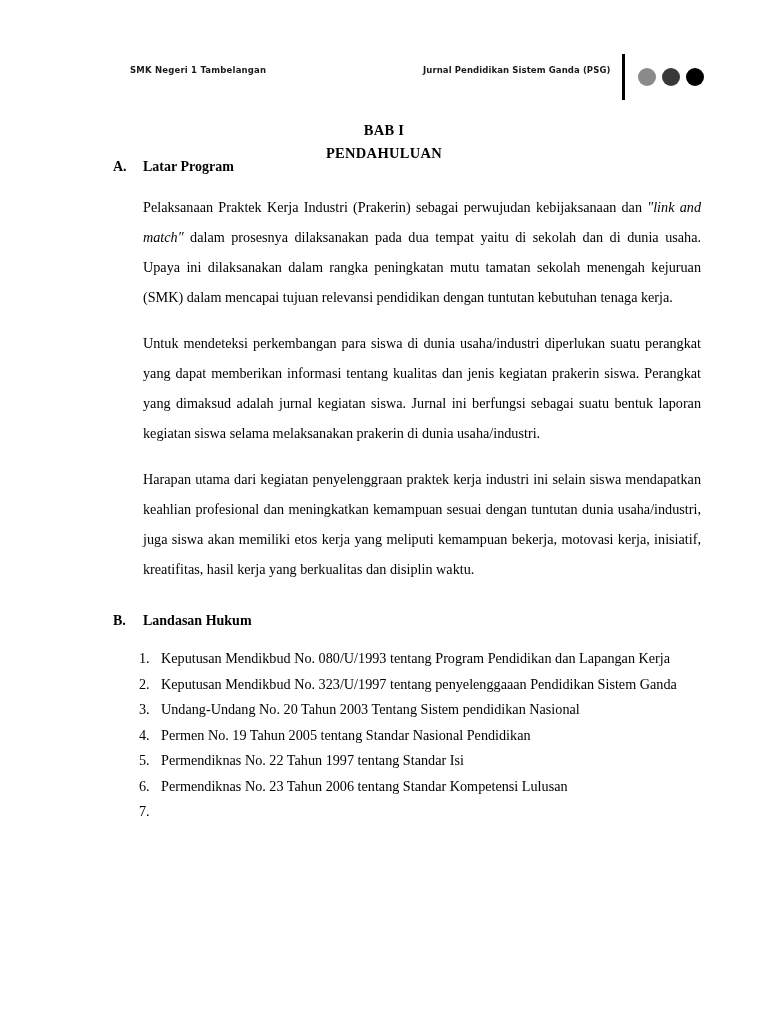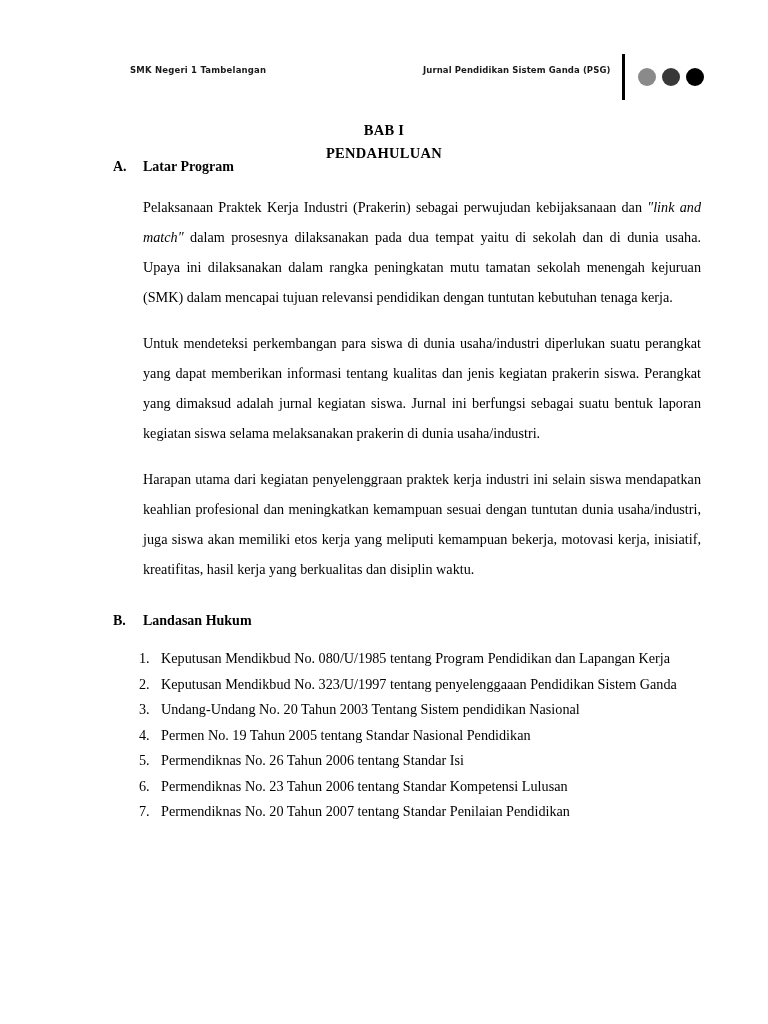--- a/index.html
+++ b/index.html
@@ -267,43 +267,42 @@
     <p class="para">Harapan utama dari kegiatan penyelenggraan praktek kerja industri ini selain siswa mendapatkan keahlian profesional dan meningkatkan kemampuan sesuai dengan tuntutan dunia usaha/industri, juga siswa akan memiliki etos kerja yang meliputi kemampuan bekerja, motovasi kerja, inisiatif, kreatifitas, hasil kerja yang berkualitas dan disiplin waktu.</p>
 
     <div class="section-heading section-b">
       <span class="sh-letter">B.</span>
       <span>Landasan Hukum</span>
     </div>
 
     <ul class="law-list">
       <li class="justified">
         <span class="li-num">1.</span>
-        <span>Keputusan Mendikbud No. 080/U/1985 tentang Program Pendidikan dan Lapangan Kerja</span>
+        <span>Keputusan Mendikbud No. 080/U/1993 tentang Program Pendidikan dan Lapangan Kerja</span>
       </li>
       <li class="justified">
         <span class="li-num">2.</span>
         <span>Keputusan Mendikbud No. 323/U/1997 tentang penyelenggaaan Pendidikan Sistem Ganda</span>
       </li>
       <li class="plain">
         <span class="li-num">3.</span>
         <span>Undang-Undang No. 20 Tahun 2003 Tentang Sistem pendidikan Nasional</span>
       </li>
       <li class="plain">
         <span class="li-num">4.</span>
         <span>Permen  No. 19 Tahun 2005 tentang Standar Nasional Pendidikan</span>
       </li>
       <li class="plain">
         <span class="li-num">5.</span>
-        <span>Permendiknas No. 26 Tahun 2006 tentang Standar Isi</span>
+        <span>Permendiknas No. 22 Tahun 1997 tentang Standar Isi</span>
       </li>
       <li class="plain">
         <span class="li-num">6.</span>
         <span>Permendiknas No. 23 Tahun 2006 tentang Standar Kompetensi Lulusan</span>
       </li>
       <li class="plain">
         <span class="li-num">7.</span>
-        <span>Permendiknas No. 20 Tahun 2007 tentang Standar Penilaian Pendidikan</span>
       </li>
     </ul>
   </div>
 
 
 </div>
 
 </body></html>

